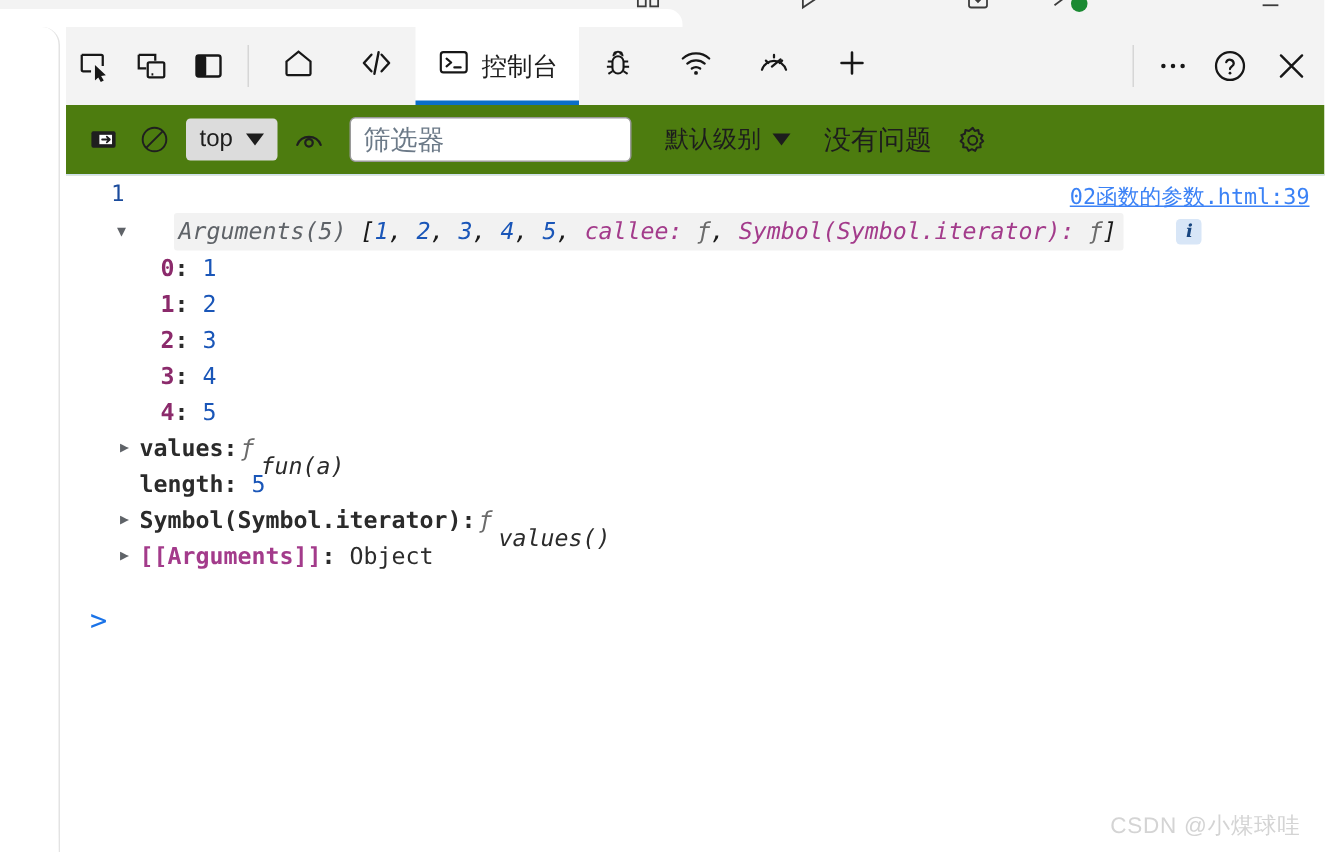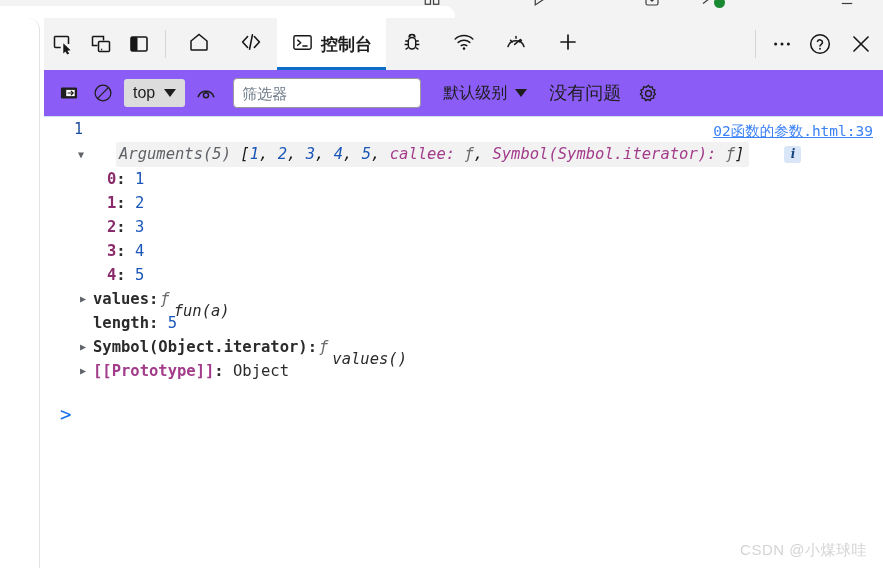--- a/index.html
+++ b/index.html
@@ -103,41 +103,40 @@
     align-items: center;
     gap: 7px;
     height: 52px;
     padding: 0 14px;
     position: relative;
     color: #171717;
     cursor: default;
   }
   .tab.active {
     background: #ffffff;
-    font-weight: bold;
   }
   .tab.active::after {
     content: "";
     position: absolute;
     left: 0; right: 0; bottom: 0;
     height: 3px;
     background: #0b6fc9;
   }
   .tab-label {
     font-size: 17px;
     color: #1d1d1d;
     white-space: nowrap;
   }
   .tb-spacer { flex: 1 1 auto; }
 
   
   #filterbar {
     position: relative;
     height: 47px;
-    background: #8b5cf6;
+    background: #4d7c0f;
     display: flex;
     align-items: center;
     padding: 0 8px;
     box-sizing: border-box;
     border-bottom: 1px solid #cfe0f0;
     flex: none;
   }
   .fb-btn {
     width: 34px; height: 34px;
     display: flex; align-items: center; justify-content: center;
@@ -164,21 +163,21 @@
     border-left: 6px solid transparent;
     border-right: 6px solid transparent;
     border-top: 8px solid #1d1d1d;
   }
   #filter-input {
     width: 188px;
     height: 30px;
     border: 1px solid #9a9a9a;
     border-radius: 4px;
     background: #ffffff;
-    font-size: 15px;
+    font-size: 18px;
     color: #1d1d1d;
     padding: 0 8px;
     margin-left: 10px;
     box-sizing: border-box;
     font-family: "Liberation Sans", sans-serif;
     outline: none;
   }
   #filter-input::placeholder { color: #6c7a88; }
   .level-select {
     display: flex;
@@ -607,29 +606,29 @@
 
       <div class="prop-row" style="padding-left:32px">
         <span class="arrow blank"></span>
         <span class="pkey-dark">length</span>
           <span class="colon">:&nbsp;</span>
           <span class="pval-num">5</span>
       </div>
 
       <div class="prop-row" style="padding-left:32px">
         <span class="arrow closed"></span>
-        <span class="pkey-dark">Symbol(Object.iterator)</span>
+        <span class="pkey-dark">Symbol(Symbol.iterator)</span>
           <span class="colon">:</span>
           <span class="fn-glyph">ƒ</span>
           <span class="pval-fn">values()</span>
       </div>
 
       <div class="prop-row" style="padding-left:32px">
         <span class="arrow closed"></span>
-        <span class="pkey-magenta">[[Prototype]]</span>
+        <span class="pkey-magenta">[[Arguments]]</span>
           <span class="colon">:&nbsp;</span>
           <span class="pval-obj">Object</span>
       </div>
     </div>
 
 
     <div id="prompt-row">
       <span class="chev">&gt;</span>
     </div>
 

